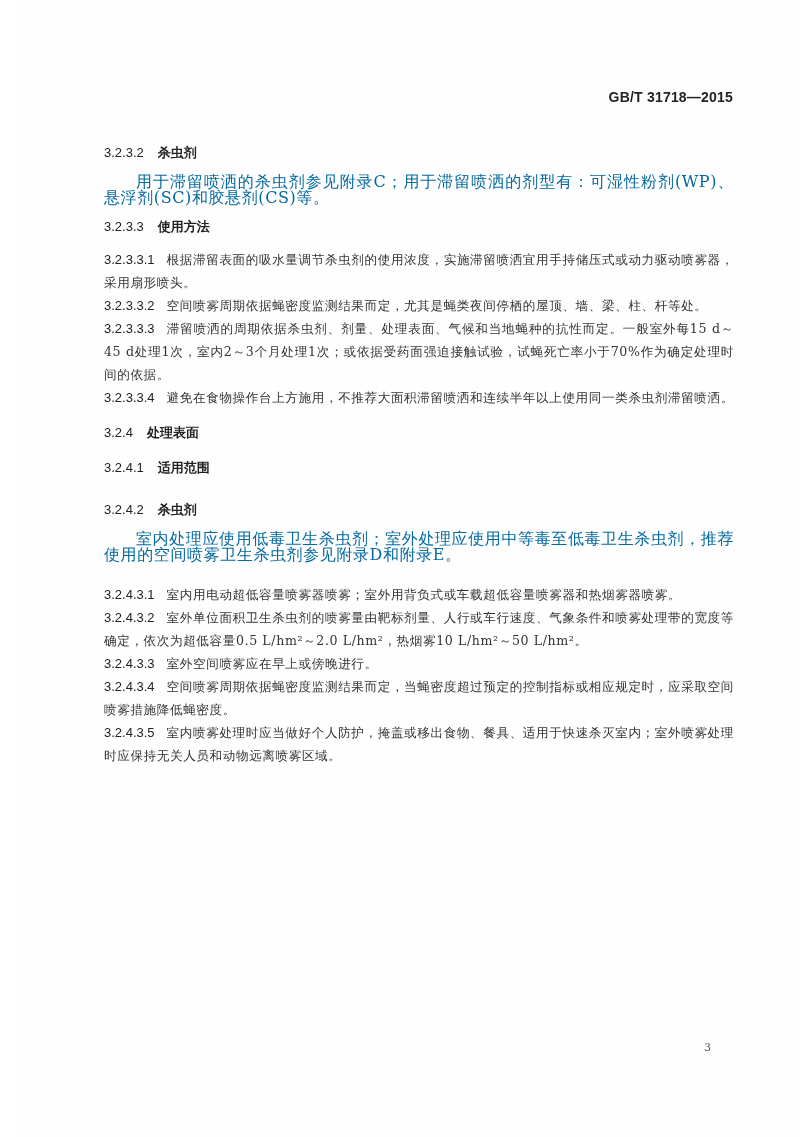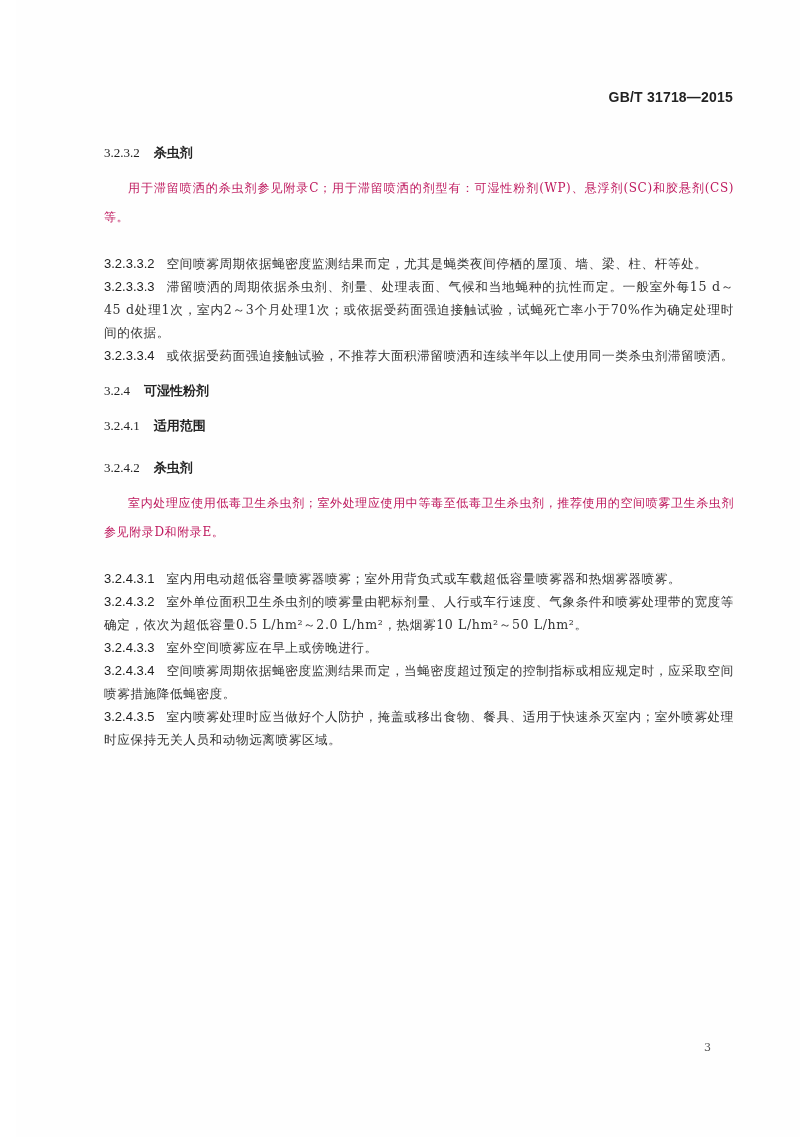--- a/index.html
+++ b/index.html
@@ -42,29 +42,29 @@
       font-family: "DejaVu Sans", "Liberation Sans", sans-serif;
       font-size: 13px;
       font-weight: bold;
       color: #222;
       line-height: 22px;
       margin: 0;
       white-space: nowrap;
     }
     .heading .num {
       font-weight: normal;
-      font-family: Liberation Serif, serif;
+      font-family: Liberation Sans, sans-serif;
       font-size: 13px;
       display: inline-block;
       margin-right: 14px;
     }
     .para {
-      font-size: 12px;
-      line-height: 29px;
-      color: #be185d;
+      font-size: 16px;
+      line-height: 16px;
+      color: #0369a1;
       margin: 0;
       text-align: justify;
       text-indent: 2em;
       letter-spacing: 0.6px;
     }
     .item {
       font-size: 12.6px;
       line-height: 23px;
       color: #333;
       margin: 0;
@@ -99,28 +99,32 @@
 
   <div class="content">
 
     <div class="heading">
       <span class="num">3.2.3.2</span><span>杀虫剂</span>
     </div>
     <div class="gap-s"></div>
     <p class="para">用于滞留喷洒的杀虫剂参见附录C；用于滞留喷洒的剂型有：可湿性粉剂(WP)、悬浮剂(SC)和胶悬剂(CS)等。</p>
     <div class="gap-s"></div>
 
+    <div class="heading">
+      <span class="num">3.2.3.3</span><span>使用方法</span>
+    </div>
     <div class="gap-s"></div>
+    <p class="item"><span class="num">3.2.3.3.1</span><span>根据滞留表面的吸水量调节杀虫剂的使用浓度，实施滞留喷洒宜用手持储压式或动力驱动喷雾器，采用扇形喷头。</span></p>
     <p class="item"><span class="num">3.2.3.3.2</span><span>空间喷雾周期依据蝇密度监测结果而定，尤其是蝇类夜间停栖的屋顶、墙、梁、柱、杆等处。</span></p>
     <p class="item"><span class="num">3.2.3.3.3</span><span>滞留喷洒的周期依据杀虫剂、剂量、处理表面、气候和当地蝇种的抗性而定。一般室外每15 d～45 d处理1次，室内2～3个月处理1次；或依据受药面强迫接触试验，试蝇死亡率小于70%作为确定处理时间的依据。</span></p>
-    <p class="item"><span class="num">3.2.3.3.4</span><span>或依据受药面强迫接触试验，不推荐大面积滞留喷洒和连续半年以上使用同一类杀虫剂滞留喷洒。</span></p>
+    <p class="item"><span class="num">3.2.3.3.4</span><span>避免在食物操作台上方施用，不推荐大面积滞留喷洒和连续半年以上使用同一类杀虫剂滞留喷洒。</span></p>
     <div class="gap-m"></div>
 
     <div class="heading">
-      <span class="num">3.2.4</span><span>可湿性粉剂</span>
+      <span class="num">3.2.4</span><span>处理表面</span>
     </div>
     <div class="gap-m"></div>
 
     <div class="heading">
       <span class="num">3.2.4.1</span><span>适用范围</span>
     </div>
     <div class="gap-s"></div>
     <div class="gap-s"></div>
 
     <div class="heading">

